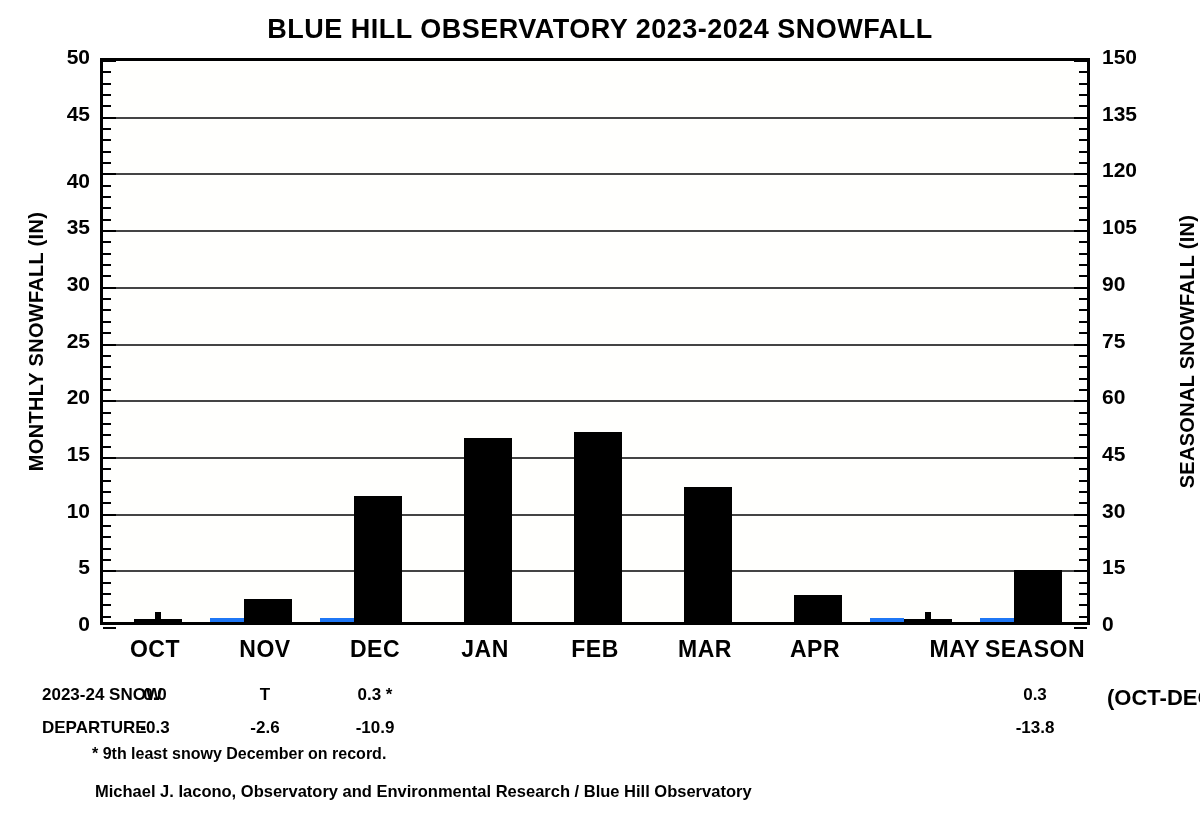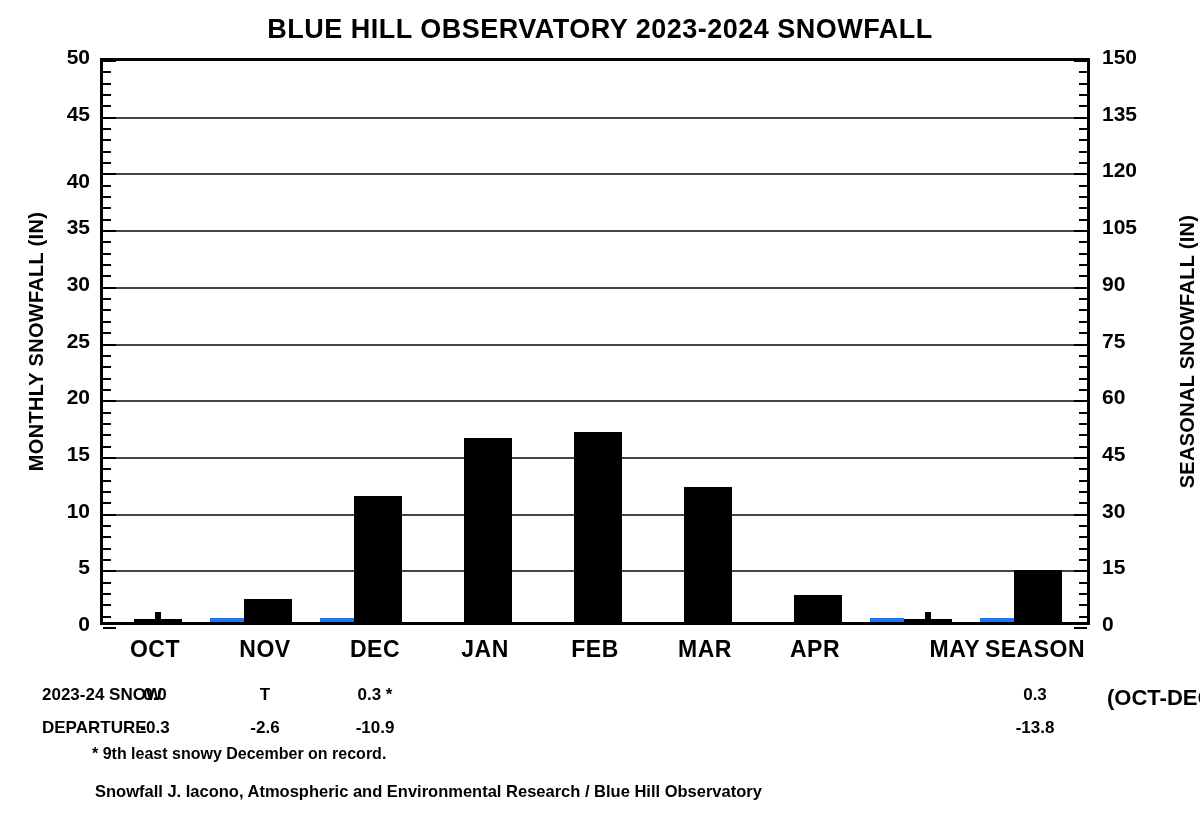--- a/index.html
+++ b/index.html
@@ -405,13 +405,13 @@
   </div>
 <div class="data-row" id="row-dep">
   <div class="row-title" id="dep-title">DEPARTURE</div>
 <div class="data-cell" style="left: 95px;">-0.3</div>
     <div class="data-cell" style="left: 205px;">-2.6</div>
     <div class="data-cell" style="left: 315px;">-10.9</div>
     <div class="data-cell" style="left: 975px;">-13.8</div>
   </div>
 
 <div class="footnote" id="footnote-star">* 9th least snowy December on record.</div>
-<div class="footnote" id="footnote-credit">Snowfall J. Iacono, Atmospheric and Environmental Research / Blue Hill Observatory</div>
+<div class="footnote" id="footnote-credit">Michael J. Iacono, Observatory and Environmental Research / Blue Hill Observatory</div>
 
 </body></html>

